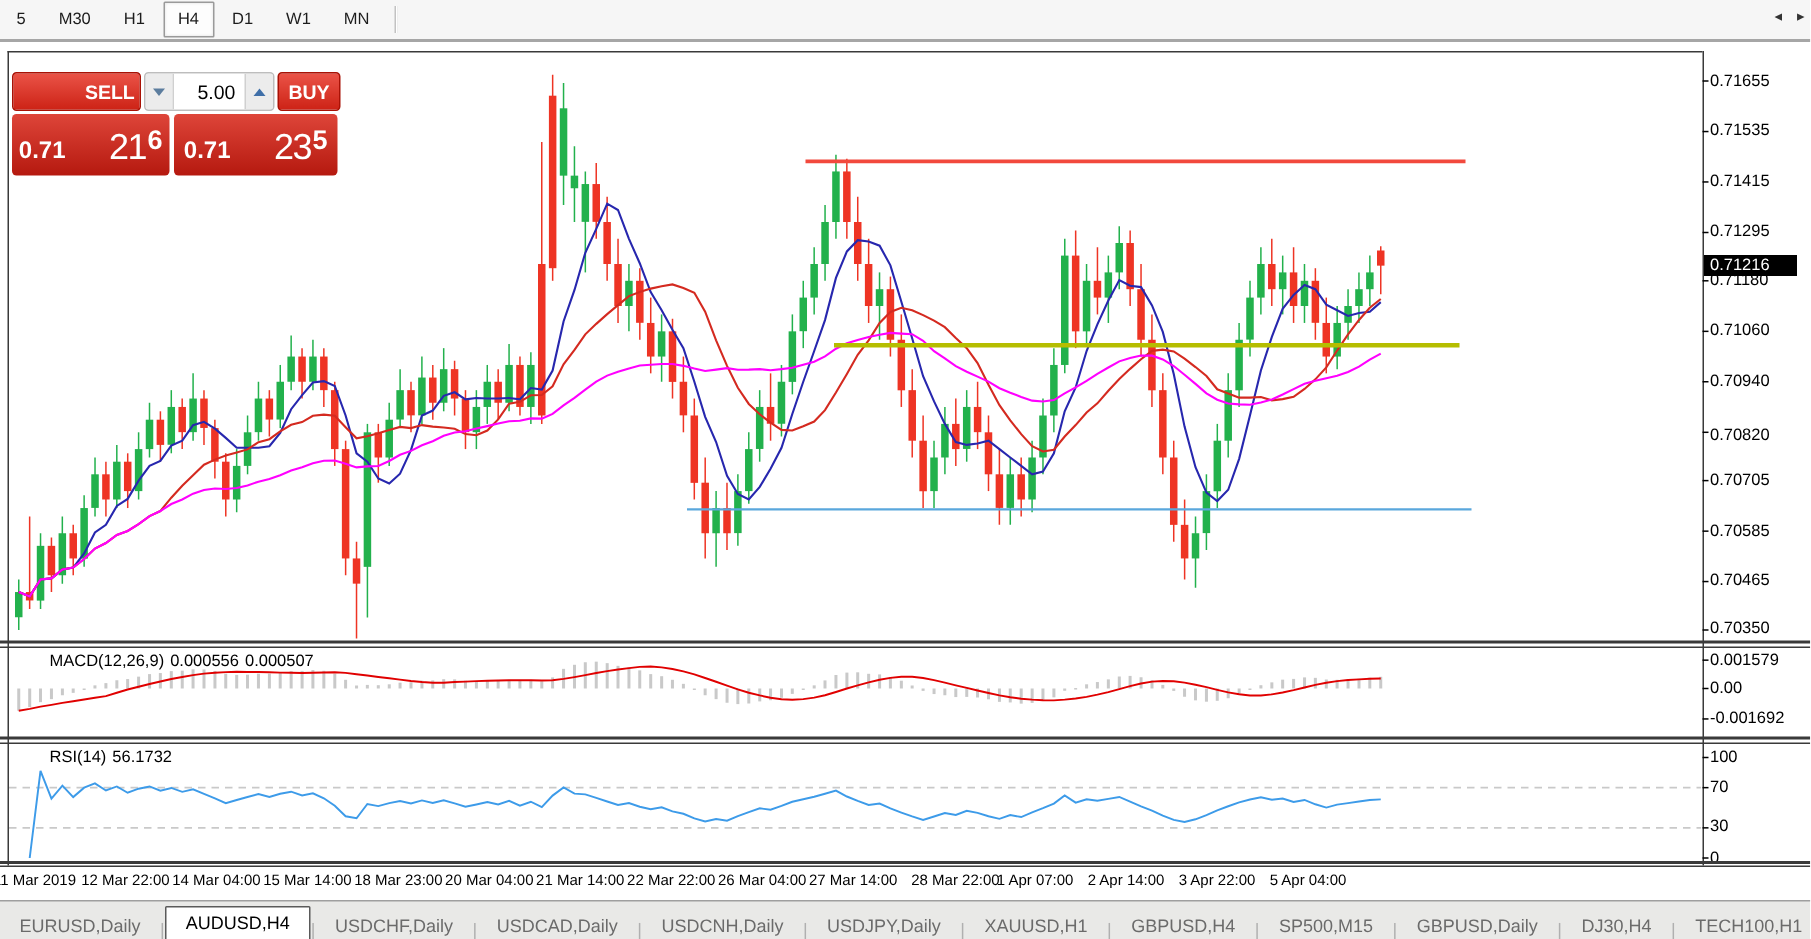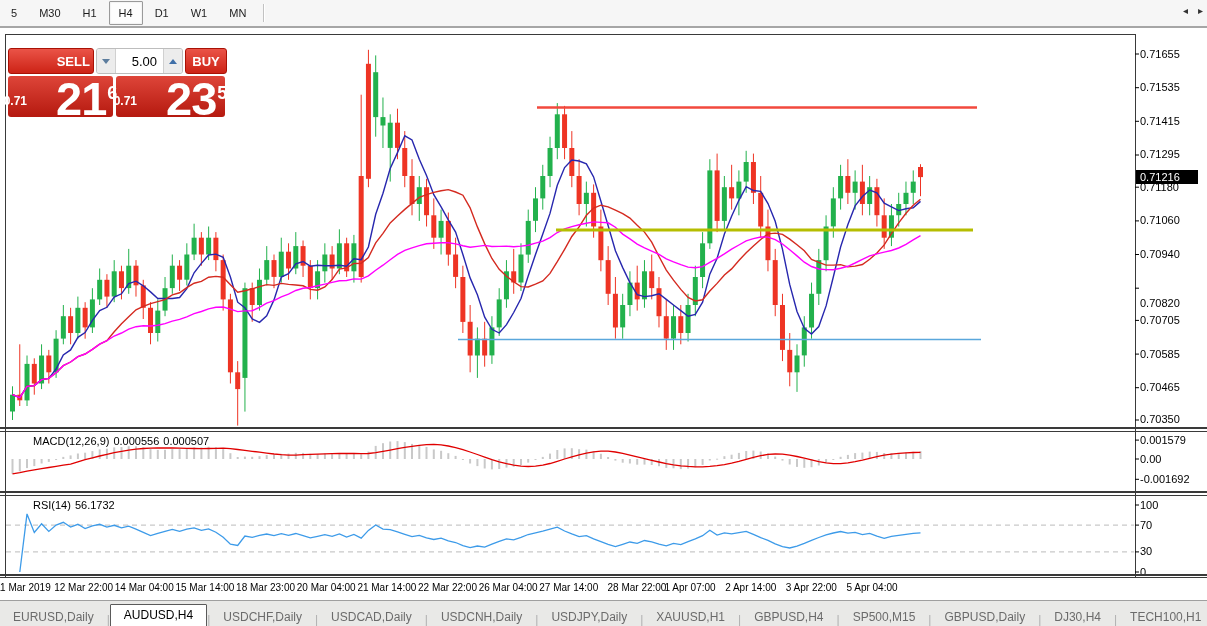--- a/index.html
+++ b/index.html
@@ -33,22 +33,22 @@
   .arr-dn{width:0;height:0;border-left:4px solid transparent;border-right:4px solid transparent;
           border-top:5px solid #5c7d9e;}
   .arr-up{width:0;height:0;border-left:4px solid transparent;border-right:4px solid transparent;
           border-bottom:5px solid #3f6fa8;}
   #tp-row2{display:flex;margin-top:2px;}
   .px-box{height:38px;border-radius:3px;background:linear-gradient(#de4539,#b5190f);
           color:#fff;display:flex;align-items:flex-end;justify-content:center;
           padding-bottom:3px;cursor:pointer;}
   #sell-box{width:105px;}
   #buy-box{width:109px;margin-left:3px;}
-  .px-small{font-size:12px;font-weight:bold;line-height:26px;margin-right:1px;}
-  .px-big{font-size:47px;font-weight:bold;line-height:30px;letter-spacing:-1px;margin-left:28px;}
+  .px-small{font-size:16px;font-weight:bold;line-height:26px;margin-right:1px;}
+  .px-big{font-size:24px;font-weight:normal;line-height:30px;letter-spacing:-1px;margin-left:28px;}
   .px-sup{font-size:18px;font-weight:bold;line-height:14px;position:relative;top:-14px;margin-left:1px;}
   
   .ax-label{position:absolute;left:1140px;font-size:11px;color:#000;height:13px;line-height:13px;}
   #cur-price{position:absolute;left:1136px;width:58px;height:14px;background:#000;color:#fff;
              font-size:11px;line-height:14px;padding-left:4px;z-index:4;}
   .ind-label{position:absolute;left:10px;font-size:11px;color:#000;z-index:5;padding-left:23px;}
   .ind-label span{margin-right:4px;}
   .date-label{position:absolute;top:582px;width:74px;text-align:center;font-size:10px;color:#000;}
   
   #tabbar{position:absolute;left:0;top:600px;width:1207px;height:26px;background:#e9e9e7;
@@ -544,21 +544,21 @@
   </div>
 
   <div id="price-axis">
       <div class="ax-label" style="top: 47.5px;">0.71655</div>
       <div class="ax-label" style="top: 81.154px;">0.71535</div>
       <div class="ax-label" style="top: 114.808px;">0.71415</div>
       <div class="ax-label" style="top: 148.462px;">0.71295</div>
       <div class="ax-label" style="top: 180.714px;">0.71180</div>
       <div class="ax-label" style="top: 214.368px;">0.71060</div>
       <div class="ax-label" style="top: 248.022px;">0.70940</div>
-      <div class="ax-label" style="top: 297px;">0.70820</div>
+      <div class="ax-label" style="top: 284px;">0.70820</div>
       <div class="ax-label" style="top: 313.928px;">0.70705</div>
       <div class="ax-label" style="top: 347.582px;">0.70585</div>
       <div class="ax-label" style="top: 381.236px;">0.70465</div>
       <div class="ax-label" style="top: 413.487px;">0.70350</div>
       <div class="ax-label" style="top: 433.552px;">0.001579</div>
       <div class="ax-label" style="top: 452.5px;">0.00</div>
       <div class="ax-label" style="top: 472.804px;">-0.001692</div>
       <div class="ax-label" style="top: 498.5px;">100</div>
       <div class="ax-label" style="top: 518.6px;">70</div>
       <div class="ax-label" style="top: 545.4px;">30</div>

